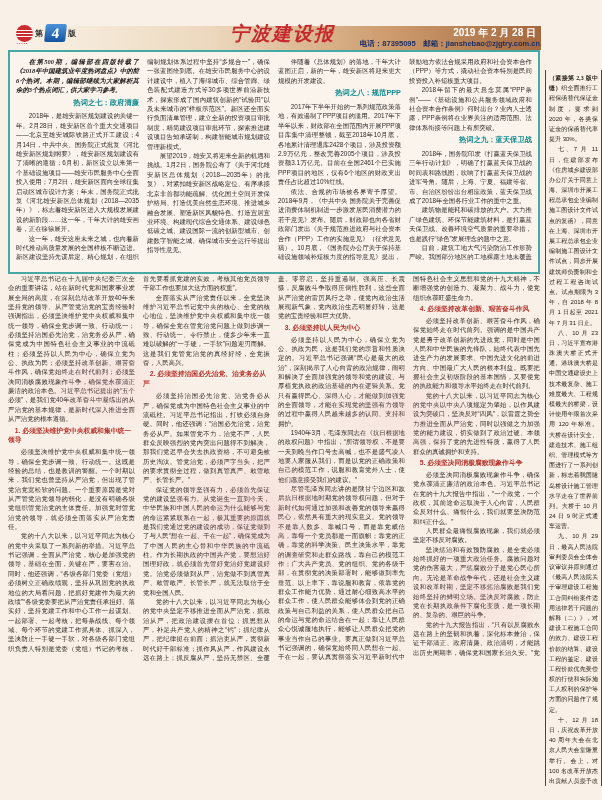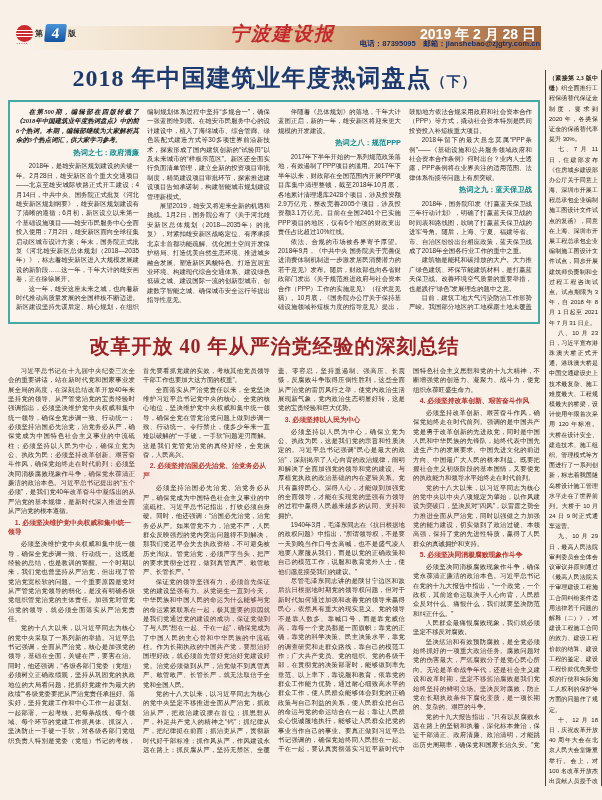--- a/index.html
+++ b/index.html
@@ -14,21 +14,21 @@
   .emblem{width:17px;height:17px;border-radius:50%;display:inline-block;position:relative;
     background:linear-gradient(180deg,rgba(255,255,255,0) 28%,#fff 28%,#fff 34%,rgba(255,255,255,0) 34%,rgba(255,255,255,0) 46%,#fff 46%,#fff 52%,rgba(255,255,255,0) 52%,rgba(255,255,255,0) 64%,#fff 64%,#fff 70%,rgba(255,255,255,0) 70%),#cd2a2f;}
   .emblem::after{content:"·····";position:absolute;left:0;top:15px;color:#cd2a2f;font-size:7px;letter-spacing:0;}
   .ed-pre,.ed-suf{font-size:8px;font-weight:bold;color:#333;}
   .ed-num{width:21px;height:18px;border-radius:2px;transform:skewX(-6deg);
     background:linear-gradient(180deg,#4b94da,#15539e);color:#fff;font-weight:bold;font-size:15px;
     display:flex;align-items:center;justify-content:center;font-family:"Liberation Serif",serif;}
   .paper-title{position:absolute;left:49%;top:-5px;transform:translateX(-50%);
     font-family:"Liberation Serif",serif;font-weight:bold;font-style:italic;
     font-size:19px;color:#c5292e;letter-spacing:2px;white-space:nowrap;}
-  .mh-date{position:absolute;right:5px;top:0;color:#fff;font-size:14px;font-weight:bold;white-space:nowrap;}
+  .mh-date{position:absolute;right:5px;top:0;color:#fff;font-size:10px;font-weight:bold;white-space:nowrap;}
   .mh-contact{position:absolute;right:1px;bottom:1px;color:#1d2f66;font-size:7.5px;font-weight:bold;white-space:nowrap;}
 
   
   .headline1{margin:12px 0 6px;text-align:center;font-family:"Liberation Serif",serif;
     color:#1c3a70;font-size:24px;font-weight:bold;letter-spacing:1px;}
   .hl1-suffix{font-size:14px;}
   .headline2{margin:9px 0 6px;text-align:center;font-family:"Liberation Serif",serif;
     color:#9e2125;font-size:20px;font-weight:bold;letter-spacing:1px;}
 
   
@@ -71,21 +71,20 @@
         <span class="emblem"></span>
         <span class="ed-pre">第</span>
         <span class="ed-num">4</span>
         <span class="ed-suf">版</span>
       </div>
       <div class="paper-title">宁波建设报</div>
       <div class="mh-date">2019 年 2 月 28 日</div>
       <div class="mh-contact">电话：87395095　邮箱：jianshebao@zjgtry.com.cn</div>
     </header>
 
-    <h1 class="headline1"><span>2018 年中国建筑业年度热词盘点</span><span class="hl1-suffix">（下）</span></h1>
 
     <section class="box1">
       <div class="cols cols1">
         <p class="intro">在第500期，编辑部在四版转载了《2018年中国建筑业年度热词盘点》中的前6个热词。本期，编辑部继续为大家解析其余的3个热点词汇，供大家学习参考。</p>
         <p class="teal-h">热词之七：政府清廉</p>
         <p>2018年，是雄安新区规划建设的关键一年。2月28日，雄安新区首个重大交通项目——北京至雄安城际铁路正式开工建设；4月14日，中共中央、国务院正式批复《河北雄安新区规划纲要》，雄安新区规划建设有了清晰的遵循；6月初，新区设立以来第一个基础设施项目——雄安市民服务中心全面投入使用；7月2日，雄安新区面向全球征集启动区城市设计方案；年末，国务院正式批复《河北雄安新区总体规划（2018—2035年）》，标志着雄安新区进入大规模发展建设的新阶段……这一年，千年大计的雄安画卷，正在徐徐展开。</p>
         <p>这一年，雄安这座未来之城，也向着新时代推动高质量发展的全国样板不断迈进。新区建设坚持先谋后定、精心规划，在组织编制规划体系过程中坚持“多规合一”，确保一张蓝图绘到底。在雄安市民服务中心的设计建设中，植入了海绵城市、综合管廊、绿色装配式建造方式等30多项世界前沿新技术，探索形成了国内建筑创新的“试验田”以及未来城市的“样板示范区”。新区还全面实行负面清单管理，建立全新的投资项目审批制度，精简建设项目审批环节，探索推进建设项目告知承诺制，构建智能城市规划建设管理新模式。</p>
         <p>展望2019，雄安又将迎来全新的机遇和挑战。1月2日，国务院公布了《关于河北雄安新区总体规划（2018—2035年）的批复》，对紧扣雄安新区战略定位、有序承接北京非首都功能疏解、优化国土空间开发保护格局、打造优美自然生态环境、推进城乡融合发展、塑造新区风貌特色、打造宜居宜业环境、构建现代综合交通体系、建设绿色低碳之城、建设国际一流的创新型城市、创建数字智能之城、确保城市安全运行等提出指导性意见。</p>
         <p>伴随着《总体规划》的落地，千年大计蓝图正启，新的一年，雄安新区将迎来更大规模的开发建设。</p>
         <p class="teal-h">热词之八：规范PPP</p>
@@ -93,21 +92,20 @@
         <p>依法、合规的市场被各界寄予厚望。2018年9月，《中共中央 国务院关于完善促进消费体制机制进一步激发居民消费潜力的若干意见》发布。随后，财政部也向各省财政部门发出《关于规范推进政府与社会资本合作（PPP）工作的实施意见》（征求意见稿）。10月底，《国务院办公厅关于保持基础设施领域补短板力度的指导意见》提出，鼓励地方依法合规采用政府和社会资本合作（PPP）等方式，撬动社会资本特别是民间投资投入补短板重大项目。</p>
         <p>2018年留下的最大悬念莫属“PPP条例”——《基础设施和公共服务领域政府和社会资本合作条例》何时出台？业内人士透露，PPP条例将在业界关注的适用范围、法律体系衔接等问题上有所突破。</p>
         <p class="teal-h">热词之九：蓝天保卫战</p>
         <p>2018年，国务院印发《打赢蓝天保卫战三年行动计划》，明确了打赢蓝天保卫战的时间表和路线图，吹响了打赢蓝天保卫战的进军号角。随后，上海、宁夏、福建等省、市、自治区纷纷出台相应政策，蓝天保卫战成了2018年全国各行业工作的重中之重。</p>
         <p>建筑物是能耗和碳排放的大户。大力推广绿色建筑、环保节能建筑材料，是打赢蓝天保卫战、改善环境空气质量的重要举措，也是践行“绿色”发展理念的题中之意。</p>
         <p>目前，建筑工地大气污染防治工作形势严峻。我国部分地区的工地裸露土地未覆盖到位，房屋拆除和渣土运输过程中未建立有效的防尘措施，扬尘污染严重。因此，我国多个地方出台文件，要求各类建筑工地必须做到“六个百分之百”全覆盖，加快推进建筑工地扬尘在线监测系统平台建设，为打赢蓝天保卫战这场攻坚战作出应有的贡献。</p>
 
       </div>
     </section>
 
-    <h2 class="headline2">改革开放 40 年从严治党经验的深刻总结</h2>
 
     <section class="art2">
       <div class="cols cols2">
         <p>习近平总书记在十九届中央纪委三次全会的重要讲话，站在新时代党和国家事业发展全局的高度，在深刻总结改革开放40年来坚持党的领导、从严管党治党的宝贵经验时强调指出，必须坚决维护党中央权威和集中统一领导，确保全党步调一致、行动统一；必须坚持治国必先治党，治党务必从严，确保党成为中国特色社会主义事业的中流砥柱；必须坚持以人民为中心，确保立党为公、执政为民；必须坚持改革创新、艰苦奋斗作风，确保党始终走在时代前列；必须坚决同消极腐败现象作斗争，确保党永葆清正廉洁的政治本色。习近平总书记提出的“五个必须”，是我们党40年改革奋斗中凝练出的从严治党的基本规律，是新时代深入推进全面从严治党的根本遵循。</p>
         <p class="red-h">1. 必须坚决维护党中央权威和集中统一领导</p>
         <p>必须坚决维护党中央权威和集中统一领导，确保全党步调一致、行动统一。这既是经验的总结，也是教训的警醒。一个时期以来，我们党也曾坚持从严治党，但出现了管党治党宽松软的问题。一个重要原因是党对从严管党治党领导的弱化，是没有明确各级党组织管党治党的主体责任。加强党对管党治党的领导，就必须全面落实从严治党责任。</p>
         <p>党的十八大以来，以习近平同志为核心的党中央采取了一系列新的举措。习近平总书记强调，全面从严治党，核心是加强党的领导，基础在全面，关键在严，要害在治。同时，他还强调，“各级各部门党委（党组）必须树立正确政绩观，坚持从巩固党的执政地位的大局看问题，把抓好党建作为最大的政绩”“各级党委要把从严治党责任承担好、落实好，坚持党建工作和中心工作一起谋划、一起部署、一起考核，把每条战线、每个领域、每个环节的党建工作抓具体、抓深入，坚决防止一手硬一手软，对各级各部门党组织负责人特别是党委（党组）书记的考核，首先要看抓党建的实效，考核其他党员领导干部工作也要加大这方面的权重”。</p>
         <p>全面落实从严治党责任以来，全党坚决维护习近平总书记党中央的核心、全党的核心地位，坚决维护党中央权威和集中统一领导，确保全党在管党治党问题上做到步调一致、行动统一、令行禁止，使多少年来一直难以破解的“一手硬，一手软”问题迎刃而解。这是我们党管党治党的真经好经，全党振奋，人民高兴。</p>
         <p class="red-h">2. 必须坚持治国必先治党、治党务必从严</p>
         <p>必须坚持治国必先治党、治党务必从严，确保党成为中国特色社会主义事业的中流砥柱。习近平总书记指出，打铁必须自身硬。同时，他还强调：“治国必先治党，治党务必从严。如果管党不力，治党不严，人民群众反映强烈的党内突出问题得不到解决，那我们党迟早会失去执政资格，不可避免被历史淘汰。管党治党，必须严字当头，把严的要求贯彻全过程，做到真管真严、敢管敢严、长管长严。”</p>

